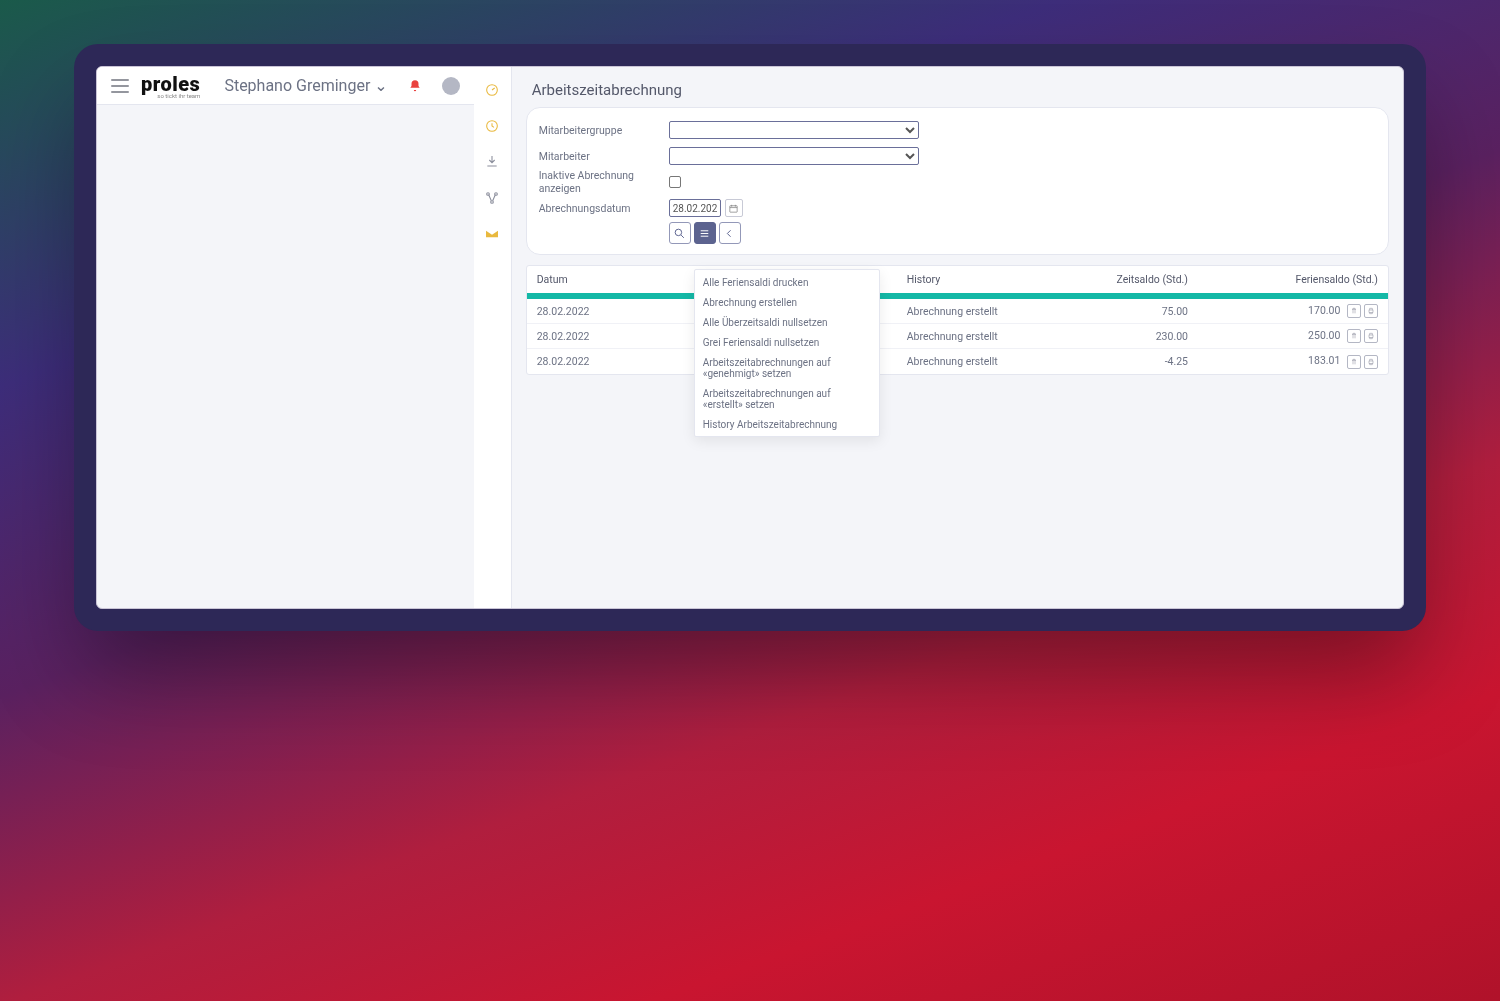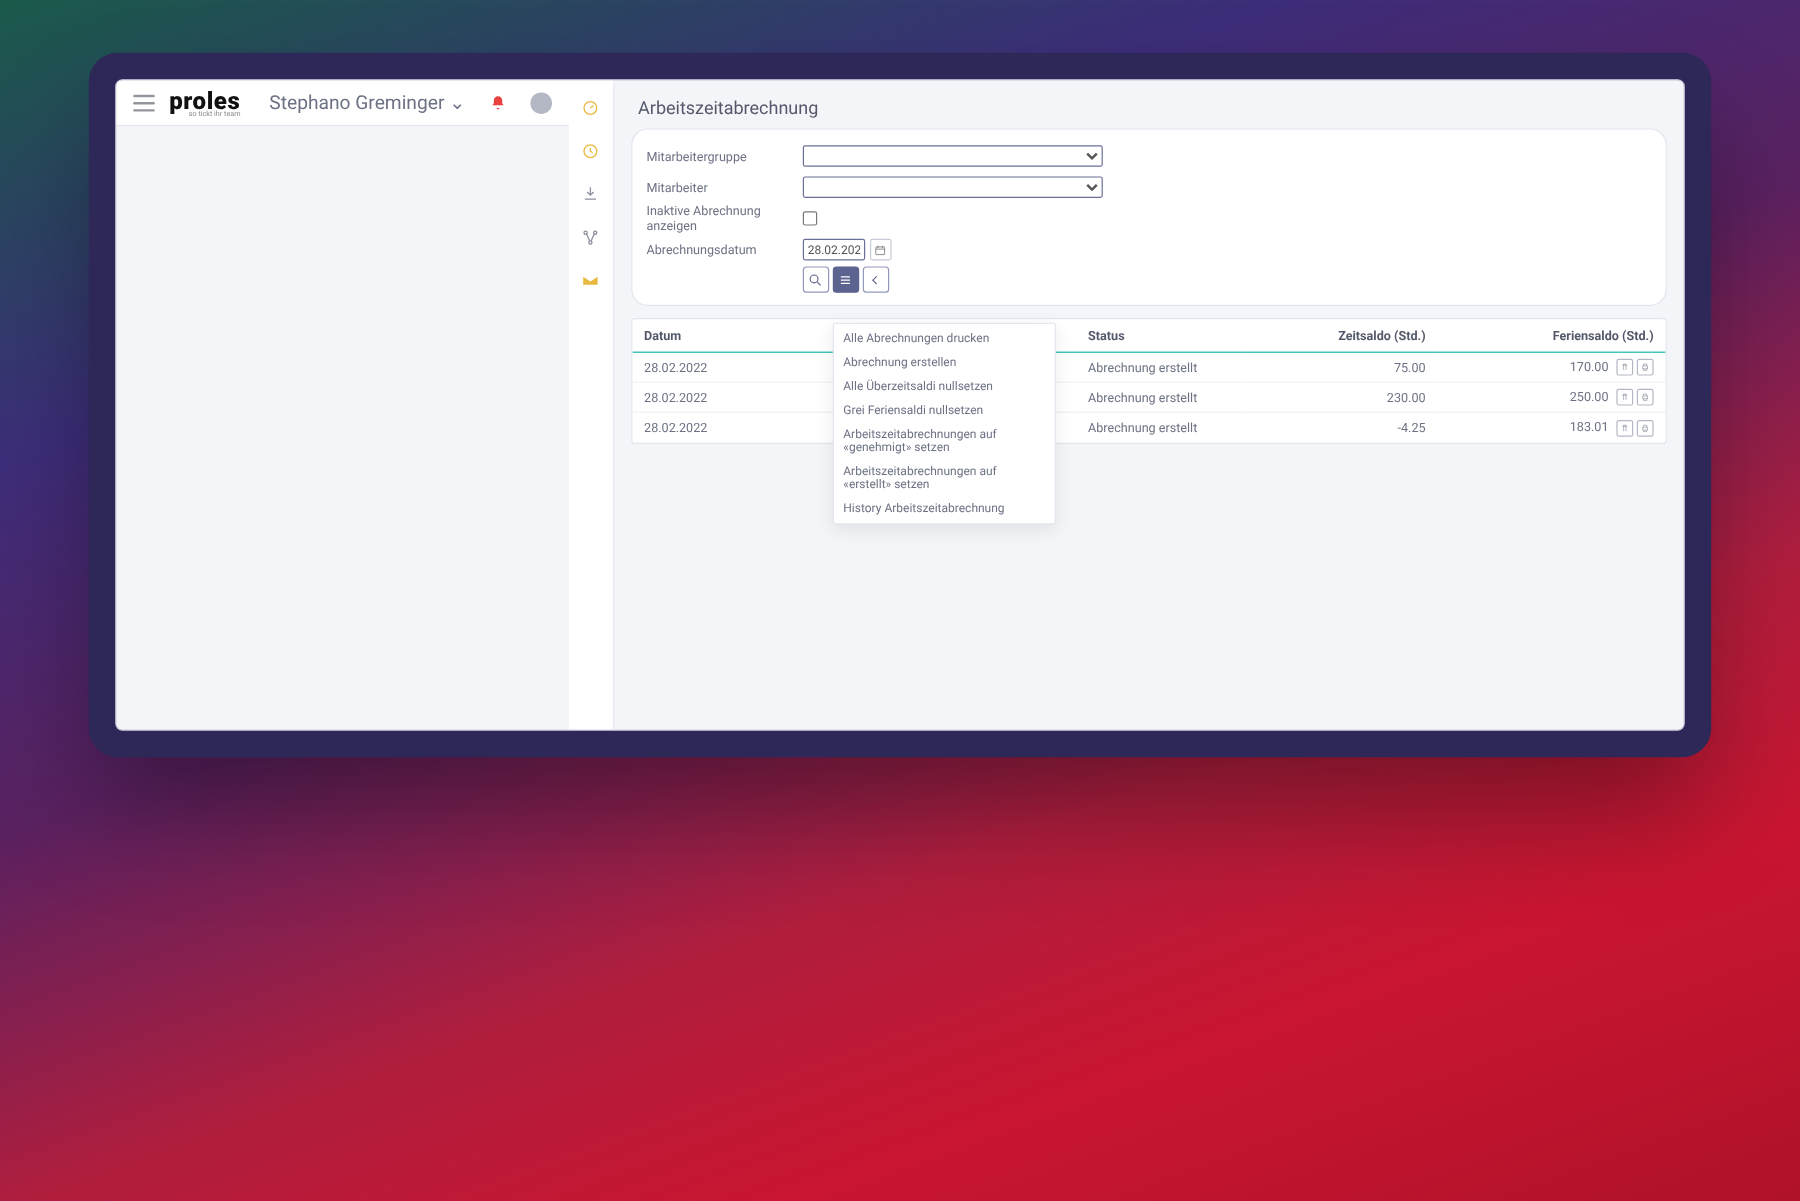--- a/index.html
+++ b/index.html
@@ -36,21 +36,21 @@
 .chk{width:12px;height:12px;border:1px solid #777;border-radius:2px;cursor:pointer}
 .toolbar{display:flex;gap:3px;margin-top:2px;margin-left:130px}
 .tbtn{width:22px;height:22px;border:1px solid #9398b8;border-radius:3px;display:flex;align-items:center;justify-content:center;cursor:pointer;background:#fff}
 .tbtn.active{background:#5c638f;border-color:#5c638f}
 .tbtn svg{width:13px;height:13px;stroke:#5c638f;fill:none;stroke-width:1.8}
 .tbtn.active svg{stroke:#fff}
 .menu{position:absolute;top:202px;left:182px;width:186px;background:#fff;border:1px solid #e4e6ef;border-radius:2px;box-shadow:0 4px 14px rgba(0,0,0,.08);padding:2px 0;z-index:10}
 .menu .mi{font-size:10px;color:#6c7284;padding:4.5px 8px;cursor:pointer}
 .tcard{background:#fff;border:1px solid #e4e6ef;border-radius:3px;overflow:hidden}
 table{width:100%;border-collapse:collapse;font-size:10.5px}
-th{text-align:left;font-weight:700;color:#54586a;padding:7px 10px;border-bottom:1px solid #14b8a6}
+th{text-align:left;font-weight:400;color:#54586a;padding:7px 10px;border-bottom:6px solid #14b8a6}
 td{color:#6c7284;padding:5px 10px;border-bottom:1px solid #f0f1f6}
 tr:last-child td{border-bottom:none}
 .r{text-align:right}
 .ricons{display:inline-flex;gap:3px;margin-left:4px;vertical-align:middle}
 .ribox{width:14px;height:14px;border:1px solid #b4b7c4;border-radius:2px;display:flex;align-items:center;justify-content:center;cursor:pointer}
 .ribox svg{width:8px;height:8px;stroke:#8b8e9c;fill:none;stroke-width:1.6}
 </style>
 </head>
 <body>
 
@@ -150,21 +150,21 @@
               </div>
         </div>
       </div>
 
       <div class="tcard">
         <table>
           <thead>
                 <tr>
             <th style="width:170px">Datum</th>
             <th style="width:200px">Mitarbeiter</th>
-            <th>Status</th>
+            <th>History</th>
             <th class="r" style="width:160px">Zeitsaldo (Std.)</th>
             <th class="r" style="width:190px">Feriensaldo (Std.)</th>
           </tr>
               </thead>
           <tbody id="tbody">
                 <tr>
                   <td>28.02.2022</td>
                   <td>Flum</td>
                   <td>Abrechnung erstellt</td>
                   <td class="r">75.00</td>
@@ -218,21 +218,21 @@
                           <path d="M8 9V4h8v5M8 16v4h8v-4"></path>
                         </svg>
                       </span>
                     </span></td>
                 </tr>
               </tbody>
         </table>
       </div>
 
       <div class="menu" id="dropdown">
-            <div class="mi">Alle Abrechnungen drucken</div>
+            <div class="mi">Alle Feriensaldi drucken</div>
             <div class="mi">Abrechnung erstellen</div>
             <div class="mi">Alle Überzeitsaldi nullsetzen</div>
             <div class="mi">Grei Feriensaldi nullsetzen</div>
             <div class="mi">Arbeitszeitabrechnungen auf «genehmigt» setzen</div>
             <div class="mi">Arbeitszeitabrechnungen auf «erstellt» setzen</div>
             <div class="mi">History Arbeitszeitabrechnung</div>
           </div>
     </div>
   </div>
 </div>

